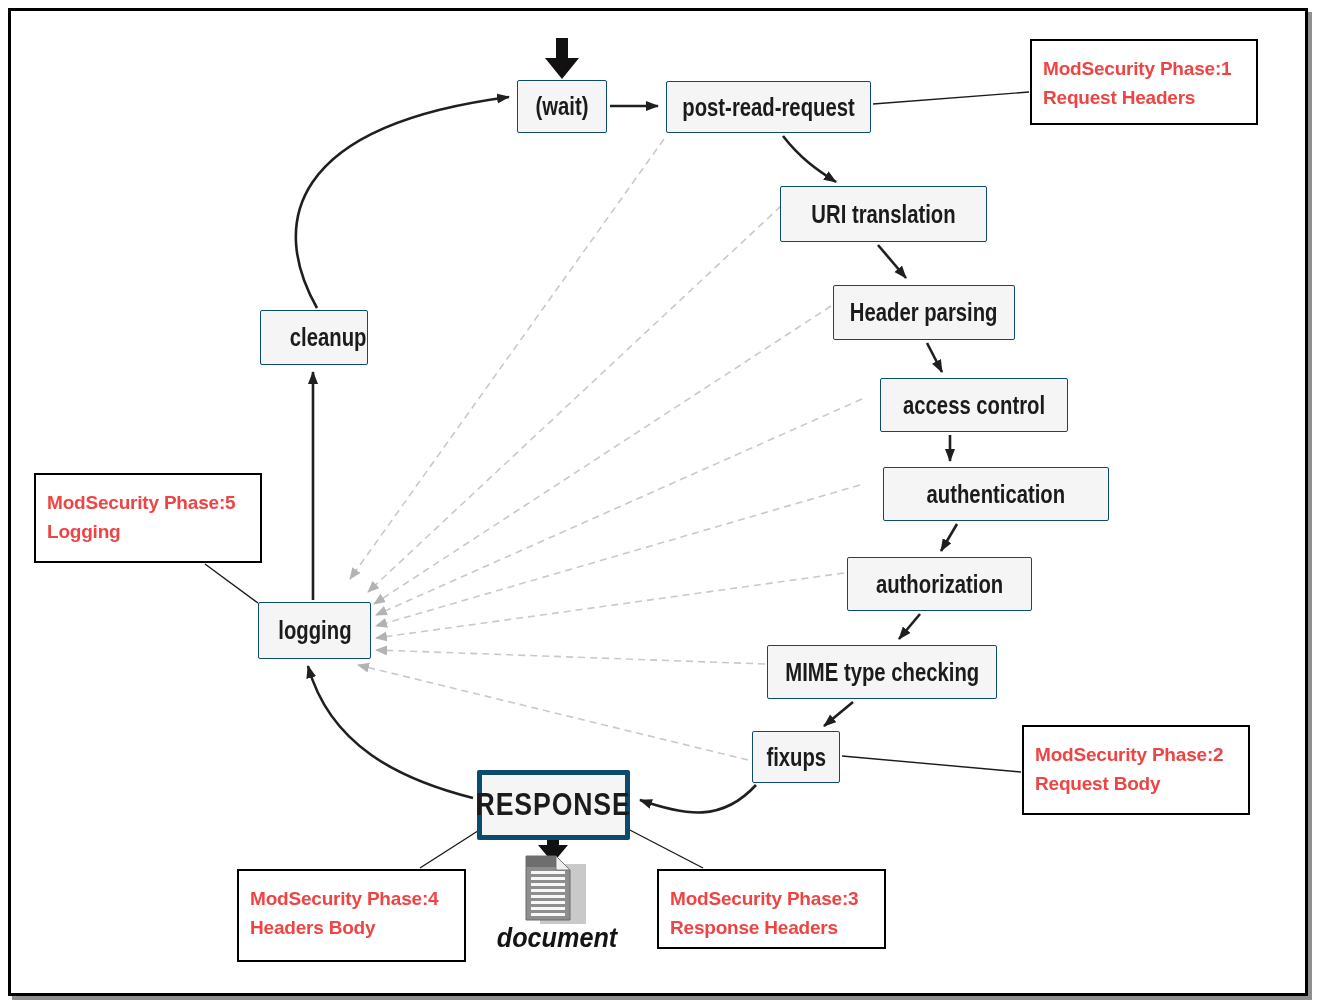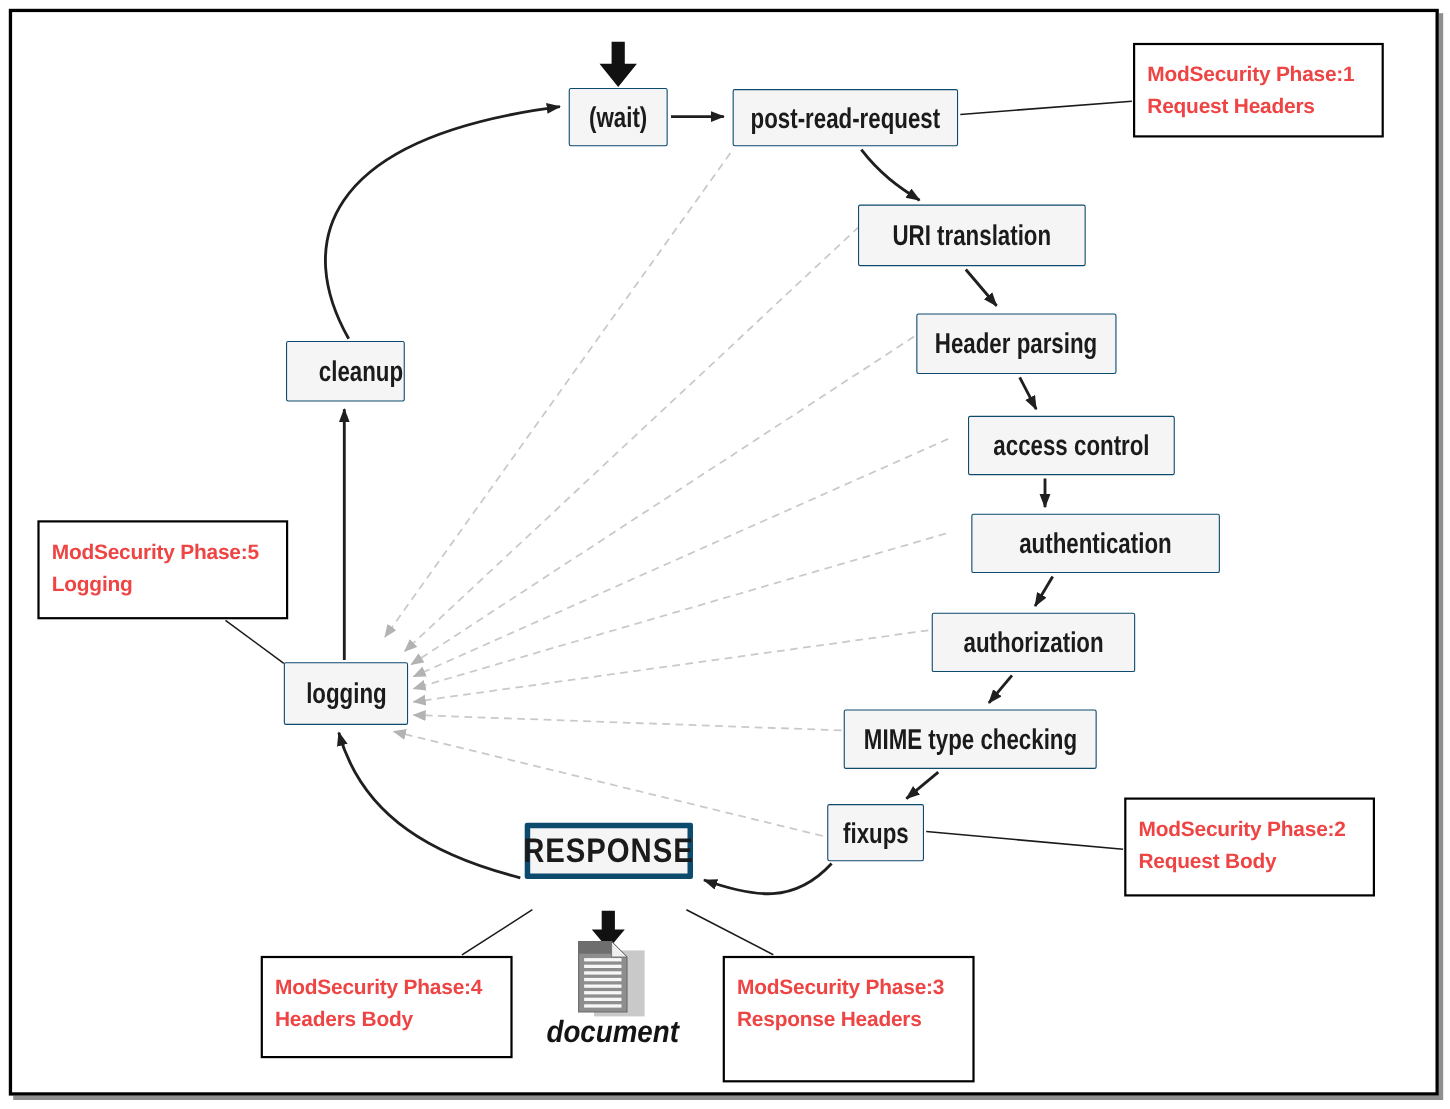--- a/index.html
+++ b/index.html
@@ -107,38 +107,38 @@
     </div>
     <div class="node" data-name="node-authorization" style="left: 847px; top: 557px; width: 185px; height: 54px;">
       <span class="lbl" data-name="node-label-authorization">authorization</span>
     </div>
     <div class="node" data-name="node-mime-type-checking" style="left: 767px; top: 645px; width: 230px; height: 54px;">
       <span class="lbl" data-name="node-label-mime-type-checking">MIME type checking</span>
     </div>
     <div class="node" data-name="node-fixups" style="left: 752px; top: 731px; width: 88px; height: 52px;">
       <span class="lbl" data-name="node-label-fixups">fixups</span>
     </div>
-    <div class="node" data-name="node-response" style="left: 477px; top: 748px; width: 153px; height: 51px;">
+    <div class="node" data-name="node-response" style="left: 477px; top: 770px; width: 153px; height: 70px;">
       <span class="lbl" data-name="node-label-response">RESPONSE</span>
     </div>
     <div class="node" data-name="node-logging" style="left: 258px; top: 602px; width: 113px; height: 57px;">
       <span class="lbl" data-name="node-label-logging">logging</span>
     </div>
     <div class="node" data-name="node-cleanup" style="left: 260px; top: 310px; width: 108px; height: 55px; padding-left: 28px;">
       <span class="lbl" data-name="node-label-cleanup">cleanup</span>
     </div>
     <div class="annotation" data-name="annotation-phase1" style="left: 1030px; top: 39px; width: 228px; height: 86px;">
       <div data-name="annotation-phase1-line-1">ModSecurity Phase:1</div>
       <div data-name="annotation-phase1-line-2">Request Headers</div>
     </div>
     <div class="annotation" data-name="annotation-phase2" style="left: 1022px; top: 725px; width: 228px; height: 90px;">
       <div data-name="annotation-phase2-line-1">ModSecurity Phase:2</div>
       <div data-name="annotation-phase2-line-2">Request Body</div>
     </div>
-    <div class="annotation" data-name="annotation-phase3" style="left: 657px; top: 869px; width: 229px; height: 115px;">
+    <div class="annotation" data-name="annotation-phase3" style="left: 657px; top: 869px; width: 229px; height: 80px;">
       <div data-name="annotation-phase3-line-1">ModSecurity Phase:3</div>
       <div data-name="annotation-phase3-line-2">Response Headers</div>
     </div>
     <div class="annotation right" data-name="annotation-phase4" style="left: 237px; top: 869px; width: 229px; height: 93px;">
       <div data-name="annotation-phase4-line-1">ModSecurity Phase:4</div>
       <div data-name="annotation-phase4-line-2">Headers Body</div>
     </div>
     <div class="annotation right" data-name="annotation-phase5" style="left: 34px; top: 473px; width: 228px; height: 90px;">
       <div data-name="annotation-phase5-line-1">ModSecurity Phase:5</div>
       <div data-name="annotation-phase5-line-2">Logging</div>

